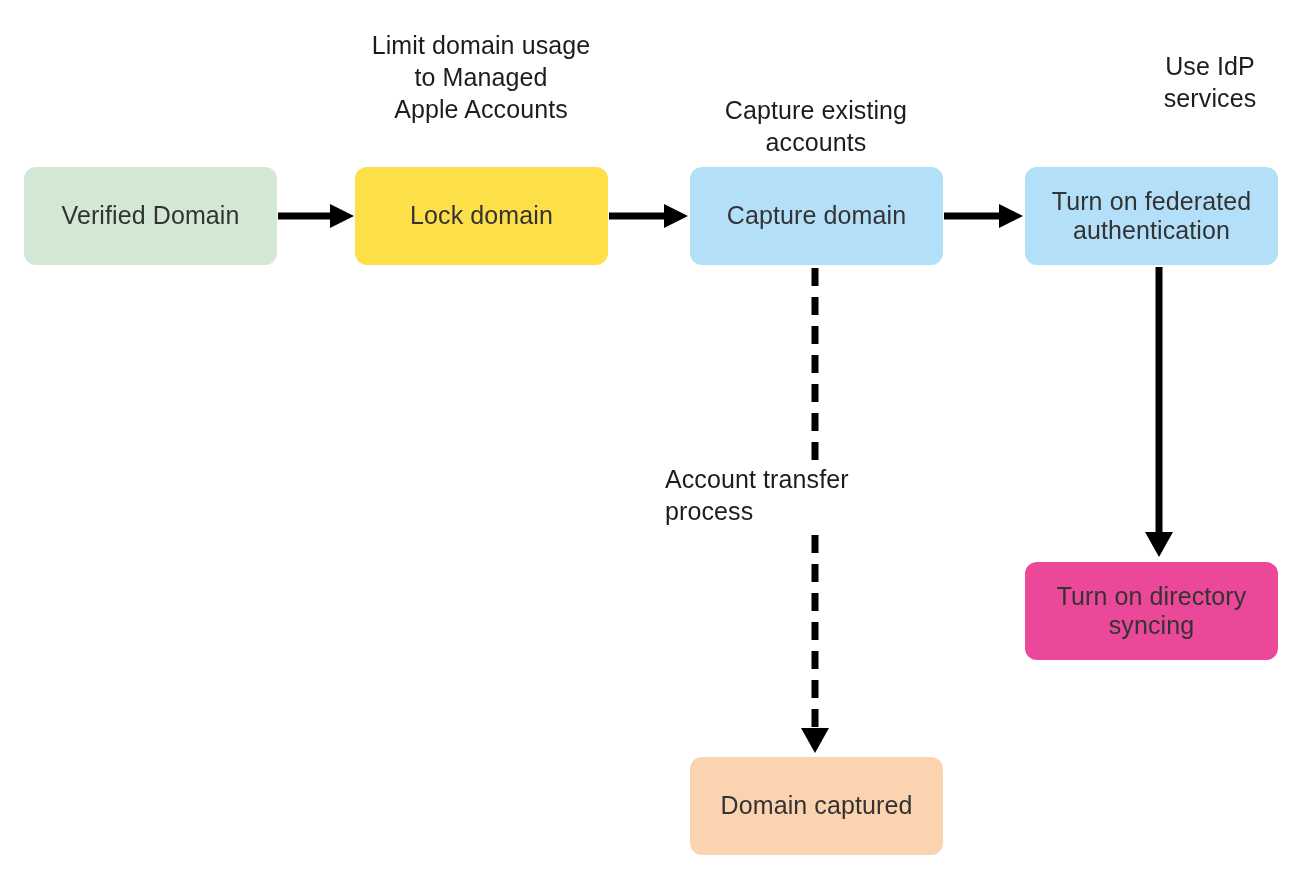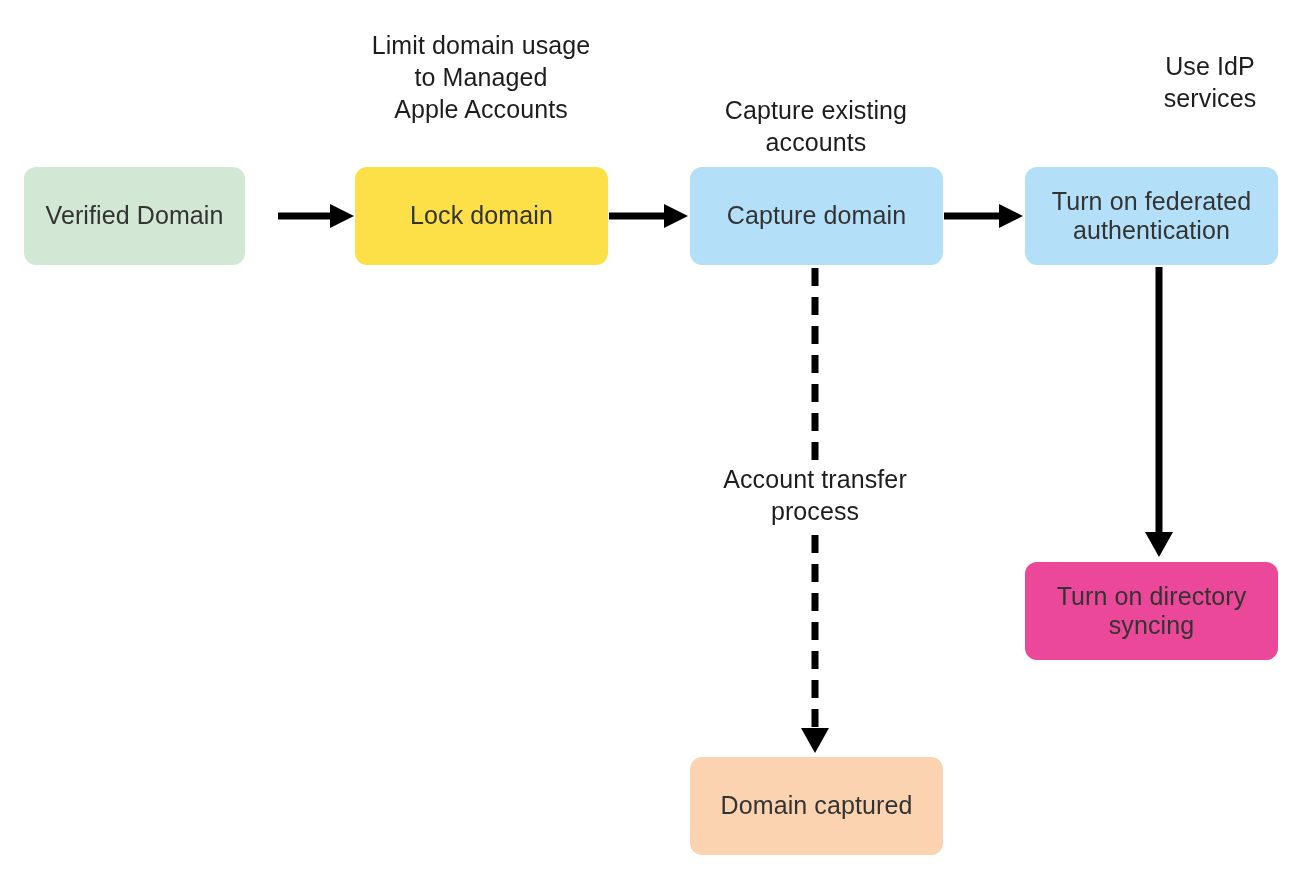--- a/index.html
+++ b/index.html
@@ -33,21 +33,20 @@
     position: absolute;
     text-align: center;
     color: #1d1d1f;
     font-size: 25px;
     line-height: 1.28;
     letter-spacing: 0.1px;
     white-space: pre-line;
   }
   .edge-label {
     position: absolute;
-    text-align: center;
     color: #1d1d1f;
     font-size: 25px;
     line-height: 1.28;
     letter-spacing: 0.1px;
     white-space: pre-line;
   }
   svg.edges {
     position: absolute;
     left: 0;
     top: 0;
@@ -93,21 +92,21 @@
   <div class="caption" style="left:355px; top:29px; width:252px;">Limit domain usage
 to Managed
 Apple Accounts</div>
 
   <div class="caption" style="left:690px; top:50px; width:252px;margin-top:44px;">Capture existing
 accounts</div>
 
   <div class="caption" style="left:1084px; top:50px; width:252px;">Use IdP
 services</div>
 
-  <div class="node" style="left:24px; top:167px; width:221px; height:98px; background:#d2e7d4;">Verified Domain</div>
+  <div class="node" style="left:24px; top:167px; width:253px; height:98px; background:#d2e7d4;">Verified Domain</div>
 
   <div class="node" style="left:355px; top:167px; width:253px; height:98px; background:#fde047;">Lock domain</div>
 
   <div class="node" style="left:690px; top:167px; width:253px; height:98px; background:#b3e0f8;">Capture domain</div>
 
   <div class="node" style="left:1025px; top:167px; width:253px; height:98px; background:#b3e0f8; white-space:pre-line;">Turn on federated
 authentication</div>
 
   <div class="node" style="left:1025px; top:562px; width:253px; height:98px; background:#ec4899; white-space:pre-line;">Turn on directory
 syncing</div>

